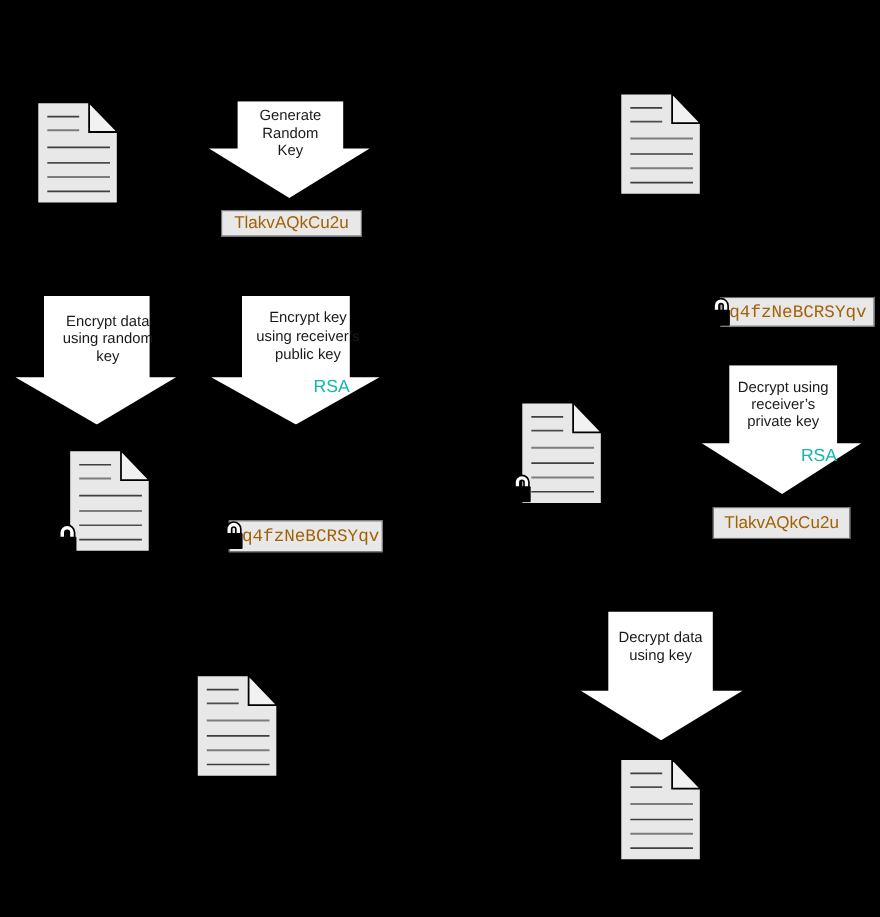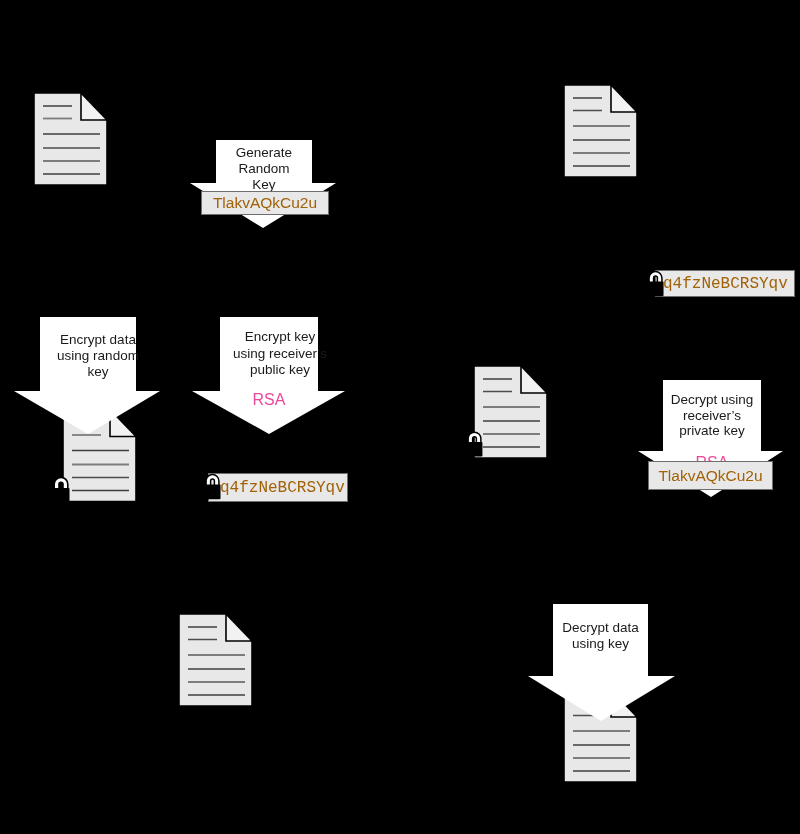--- a/index.html
+++ b/index.html
@@ -9,37 +9,37 @@
     font-family: "Liberation Sans", "DejaVu Sans", sans-serif;
   }
   #canvas {
     position: relative;
     width: 800px;
     height: 834px;
     background: #000000;
     overflow: hidden;
   }
   .doc { position: absolute; width: 75px; height: 94px; }
-  .arrow { position: absolute; margin-top: 48px; }
+  .arrow { position: absolute; }
   .arrow svg { display: block; }
   .arrow-label {
     position: absolute;
     color: #1a1a1a;
     font-size: 13.5px;
     line-height: 16px;
     text-align: center;
     white-space: nowrap;
   }
   .arrow-label .ln { display: block; }
   .rsa-label {
     position: absolute;
-    color: #ec4899;
+    color: #14b8a6;
     font-size: 16px;
     line-height: 18px;
-    text-align: center;
+    text-align: right;
     white-space: nowrap;
   }
   .key-box {
     position: absolute;
     background: #e8e8e8;
     border: 1px solid #6e6e6e;
     box-sizing: border-box;
     display: flex;
     align-items: center;
     justify-content: center;

